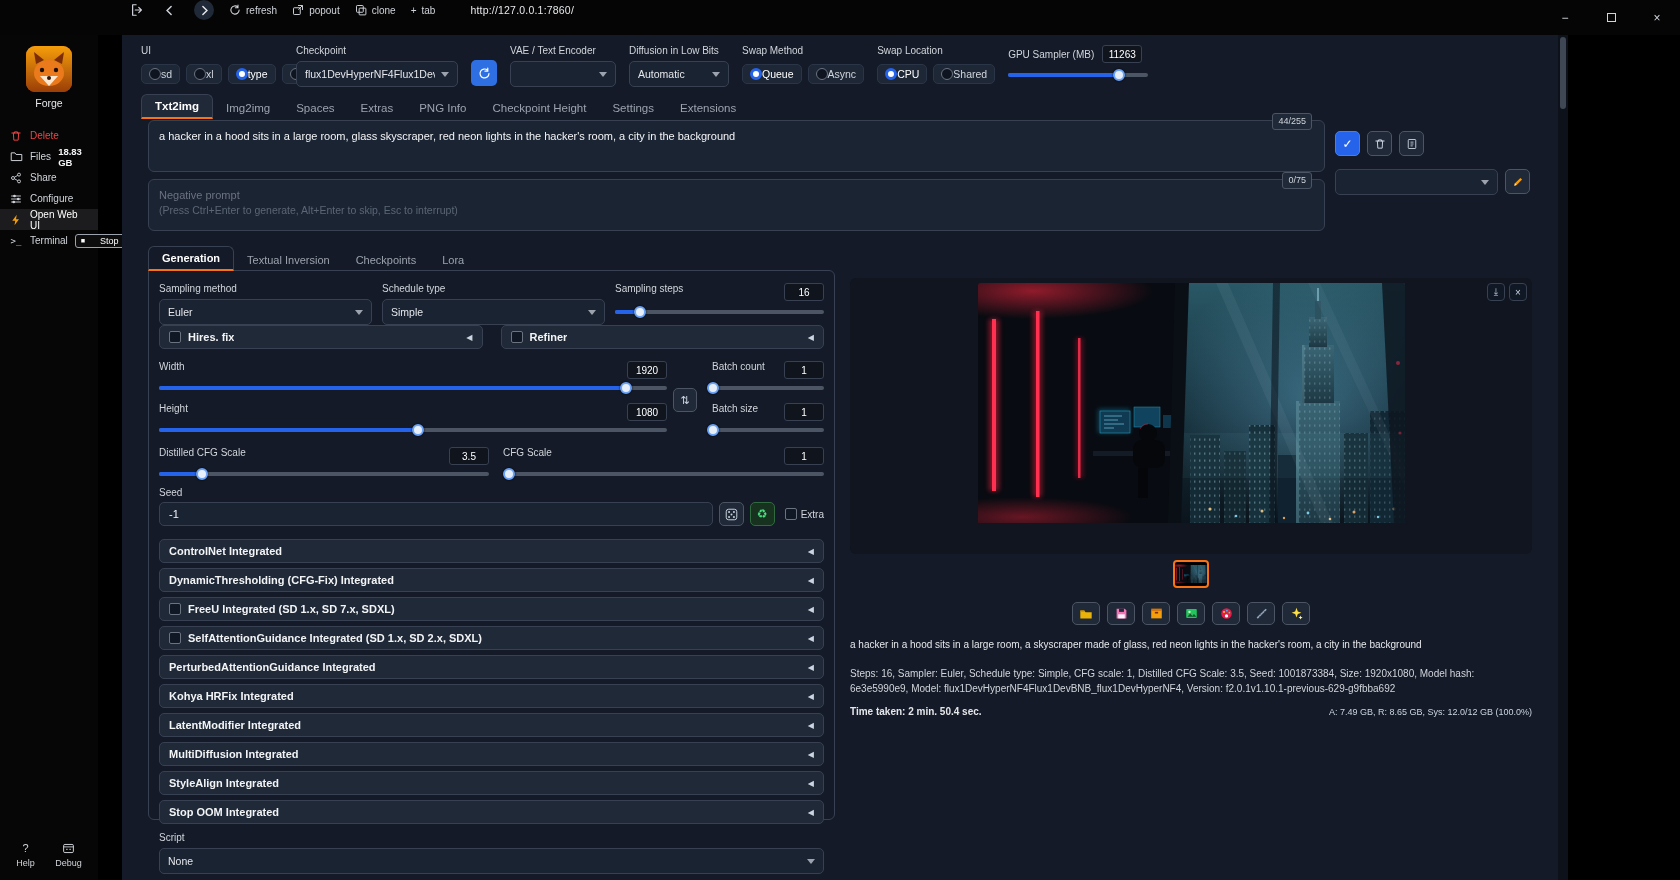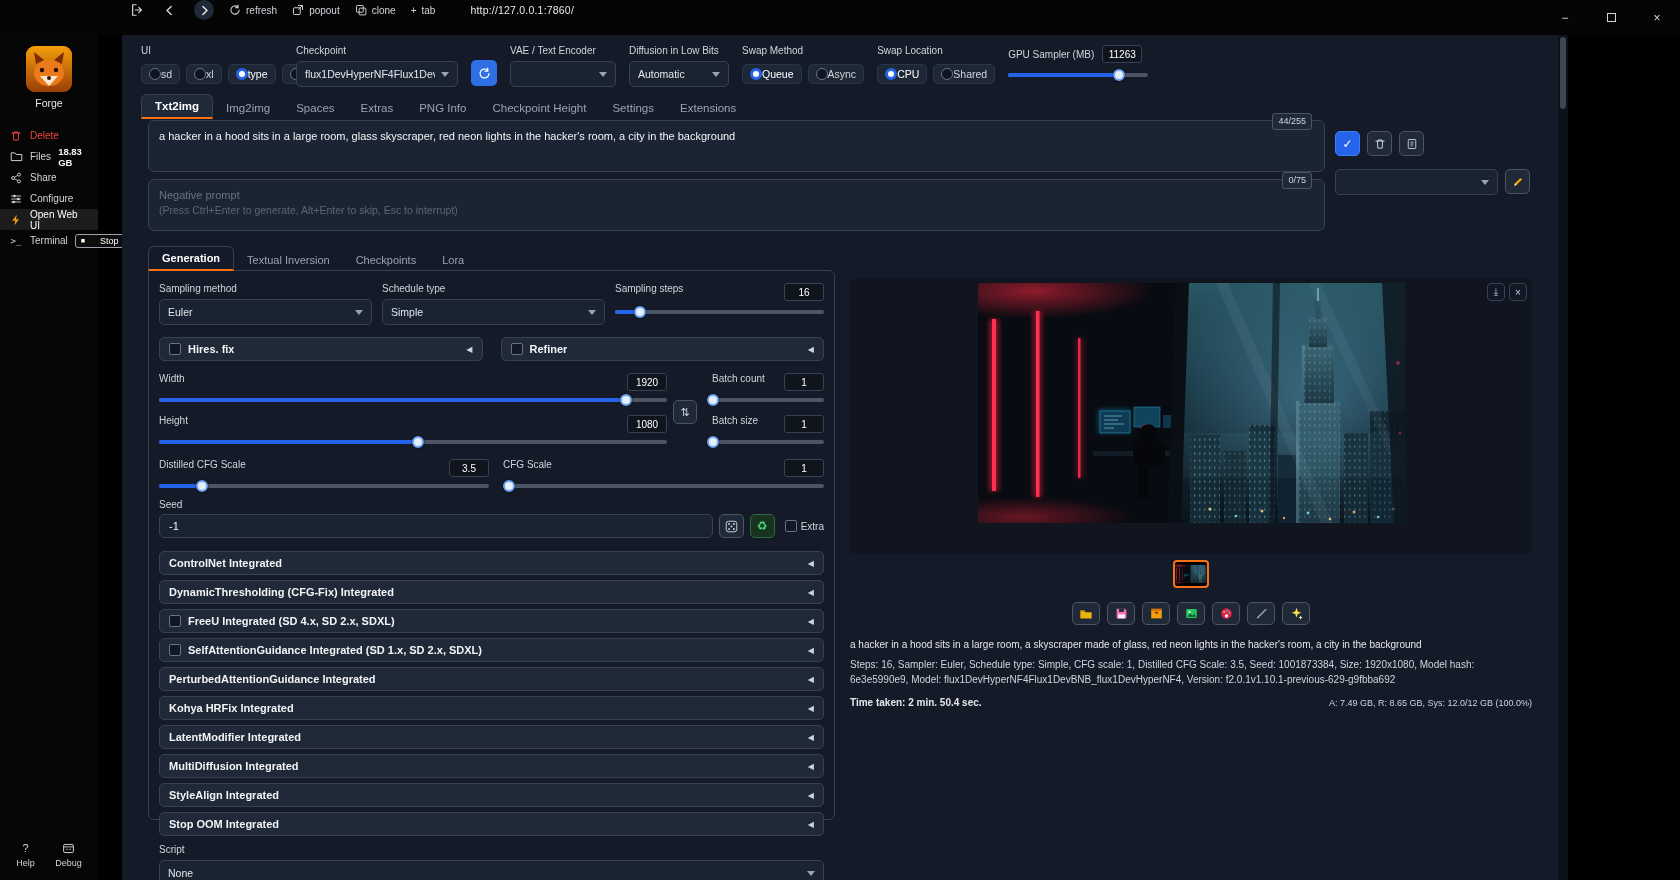--- a/index.html
+++ b/index.html
@@ -79,21 +79,21 @@
 
   
   .left-panel{position:absolute;left:26px;top:211px;width:687px;height:574px}
   .gen-tabs{display:flex;height:25px;align-items:flex-end}
   .gtab{padding:5px 13px;font-size:11px;color:#9ca3af;background:none;border:none;font-family:inherit}
   .gtab.active{color:#fff;background:#141a27;border:1px solid #374151;border-bottom:2px solid #f97316;border-radius:6px 6px 0 0;position:relative;z-index:2;font-weight:bold}
   .panel-body{position:absolute;top:24px;left:0;right:0;bottom:0;border:1px solid #374151;border-radius:0 6px 6px 6px;padding:12px 10px 10px}
   .field-label{font-size:10px;color:#d1d5db;margin-bottom:5px;white-space:nowrap}
   .row-samp{display:grid;grid-template-columns:213px 223px 1fr;column-gap:10px}
   .slider-head{display:flex;justify-content:space-between;align-items:flex-start;margin-bottom:9px}
-  .row-2acc{margin-top:12px;display:grid;grid-template-columns:1fr 1fr;gap:18px}
+  .row-2acc{margin-top:0;display:grid;grid-template-columns:1fr 1fr;gap:18px}
   .bar{height:24px;border:1px solid #374151;border-radius:5px;background:#1f2937;display:flex;align-items:center;gap:7px;padding:0 9px}
   .bar-label{font-size:11px;font-weight:bold;color:#f3f4f6;white-space:nowrap;overflow:hidden}
   .bar-arrow{margin-left:auto;font-size:8px;color:#cbd5e1}
   .checkbox{width:12px;height:12px;border:1px solid #6b7280;border-radius:2px;background:#101826;flex:none}
   .size-block{position:relative;margin-top:12px;height:78px}
   .sgroup{position:absolute}
   .swap-btn{position:absolute;left:514px;top:27px;width:24px;height:24px;border:1px solid #4b5563;border-radius:5px;background:#1f2937;display:flex;align-items:center;justify-content:center;color:#cbd5e1;font-size:11px}
   .cfg-row{margin-top:8px;display:grid;grid-template-columns:330px 1fr;column-gap:14px}
   .seed-row{margin-top:11px}
   .seed-flex{display:flex;align-items:center;gap:6px;margin-top:4px}
@@ -110,21 +110,21 @@
   .gallery{position:relative;height:276px;background:#10151f;border-radius:6px;display:flex;justify-content:center}
   .scene-wrap{margin-top:5px;border-radius:2px;overflow:hidden}
   .gal-ctl{position:absolute;top:5px;right:5px;display:flex;gap:4px}
   .gbtn{width:18px;height:18px;border-radius:4px;background:rgba(17,24,39,.85);border:1px solid #374151;color:#cbd5e1;display:flex;align-items:center;justify-content:center;font-size:10px}
   .thumb-bar{display:flex;justify-content:center;margin-top:6px}
   .thumb{width:36px;height:28px;border:2px solid #f97316;border-radius:4px;overflow:hidden;background:#000}
   .action-row{display:flex;justify-content:center;gap:7px;margin-top:14px}
   .abtn{width:28px;height:23px;border-radius:5px;background:#1f2937;border:1px solid #4b5563;display:flex;align-items:center;justify-content:center}
   .info{margin-top:12px;font-size:10px;line-height:1.5;color:#d1d5db}
   .info .iprompt{color:#e5e7eb}
-  .iparams{margin-top:5px}
+  .iparams{margin-top:14px}
   .meta-row{display:flex;justify-content:space-between;align-items:baseline;margin-top:8px}
   .time-line{font-size:10px;color:#e5e7eb;font-weight:bold}
   .mem-line{font-size:9px;color:#cbd5e1}
 
   
   .scrollbar{position:absolute;right:0;top:0;width:10px;bottom:0;background:#0d1119}
   .sb-thumb{position:absolute;top:2px;left:2px;width:6px;height:72px;border-radius:3px;background:#3f4754}
 </style>
 </head>
 <body>
@@ -595,21 +595,21 @@
           </div>
 
           <div class="bar">
 
             <span class="bar-label">DynamicThresholding (CFG-Fix) Integrated</span>
             <span class="bar-arrow">◀</span>
           </div>
 
           <div class="bar">
             <span class="checkbox"></span>
-            <span class="bar-label">FreeU Integrated (SD 4.x, SD 2.x, SDXL)</span>
+            <span class="bar-label">FreeU Integrated (SD 1.x, SD 7.x, SDXL)</span>
             <span class="bar-arrow">◀</span>
           </div>
 
           <div class="bar">
             <span class="checkbox"></span>
             <span class="bar-label">SelfAttentionGuidance Integrated (SD 1.x, SD 2.x, SDXL)</span>
             <span class="bar-arrow">◀</span>
           </div>
 
           <div class="bar">

